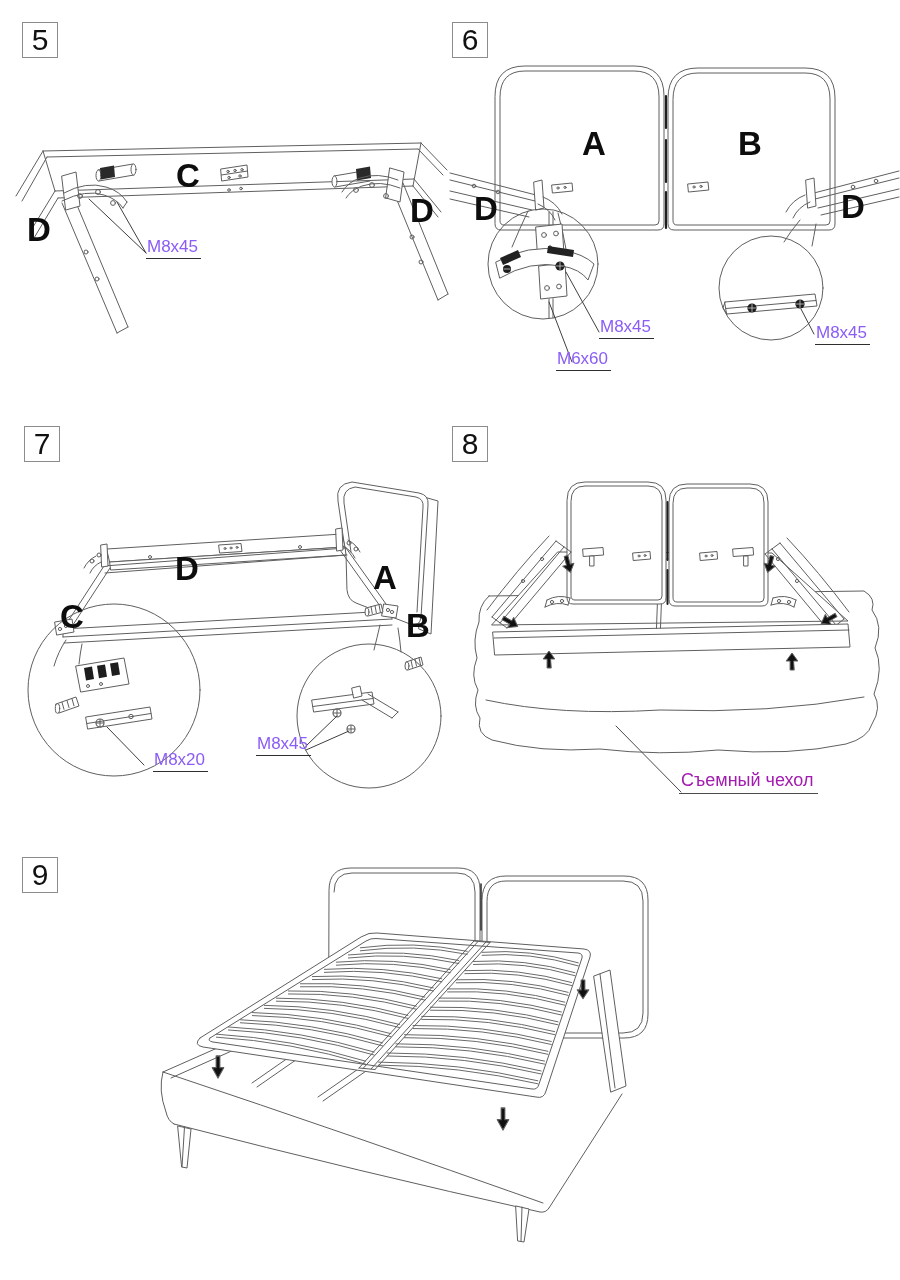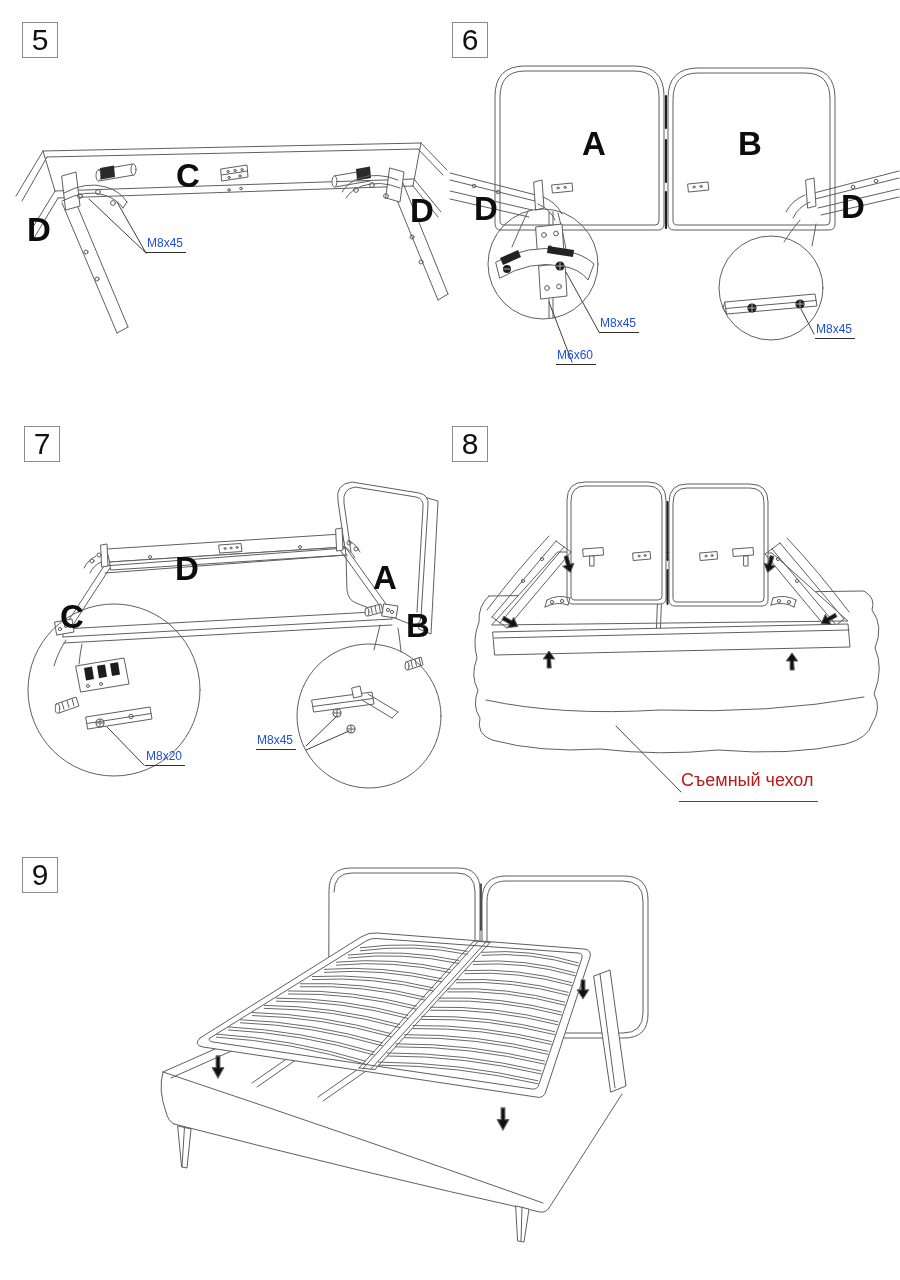--- a/index.html
+++ b/index.html
@@ -2,24 +2,24 @@
 <html><head>
 <meta charset="utf-8">
 <style>
   html,body{margin:0;padding:0;background:#fff;}
   body{width:900px;height:1280px;position:relative;font-family:"Liberation Sans",sans-serif;overflow:hidden;}
   .stage{position:absolute;left:0;top:0;width:900px;height:1280px;}
   svg.art{position:absolute;left:0;top:0;}
   .num-box{position:absolute;width:34px;height:34px;border:1.5px solid #8c8c8c;background:#fff;
            display:flex;align-items:center;justify-content:center;font-size:30px;color:#111;}
   .letter{position:absolute;font-weight:700;font-size:33px;color:#0d0d0d;line-height:1;}
-  .hw{position:absolute;font-size:12px;color:#1d4ed8;line-height:1.15;
+  .hw{position:absolute;font-size:17px;color:#8b5cf6;line-height:1.15;
       border-bottom:1.4px solid #2e2e2e;padding:0 3px 1px 1px;white-space:nowrap;}
-  .note{position:absolute;font-size:18px;color:#b91c1c;line-height:1.15;
-      border-bottom:1.4px solid #4a4a4a;padding:0 5px 10px 2px;white-space:nowrap;}
+  .note{position:absolute;font-size:18px;color:#a21caf;line-height:1.15;
+      border-bottom:1.4px solid #4a4a4a;padding:0 5px 2px 2px;white-space:nowrap;}
 </style>
 </head>
 <body>
 
 <div class="stage">
 
 <svg class="art" width="900" height="1280" viewBox="0 0 900 1280">
   <defs>
     <symbol id="arrow" overflow="visible">
       <polygon points="-1.9,0 1.9,0 1.9,9 5.8,9 0,17 -5.8,9 -1.9,9" fill="#111"></polygon>
@@ -353,18 +353,18 @@
   <span class="letter" style="left:474px;top:192px">D</span>
   <span class="letter" style="left:841px;top:190px">D</span>
   <span class="hw" style="left:599px;top:317px">M8x45</span>
   <span class="hw" style="left:556px;top:349px">M6x60</span>
   <span class="hw" style="left:815px;top:323px">M8x45</span>
 
   <span class="letter" style="left:175px;top:552px">D</span>
   <span class="letter" style="left:373px;top:561px">A</span>
   <span class="letter" style="left:60px;top:600px">C</span>
   <span class="letter" style="left:406px;top:609px">B</span>
-  <span class="hw" style="left:145px;top:750px">M8x20</span>
+  <span class="hw" style="left:153px;top:750px">M8x20</span>
   <span class="hw" style="left:256px;top:734px">M8x45</span>
 
   <span class="note" style="left:679px;top:770px">Съемный чехол</span>
 
 </div>
 
 </body></html>

